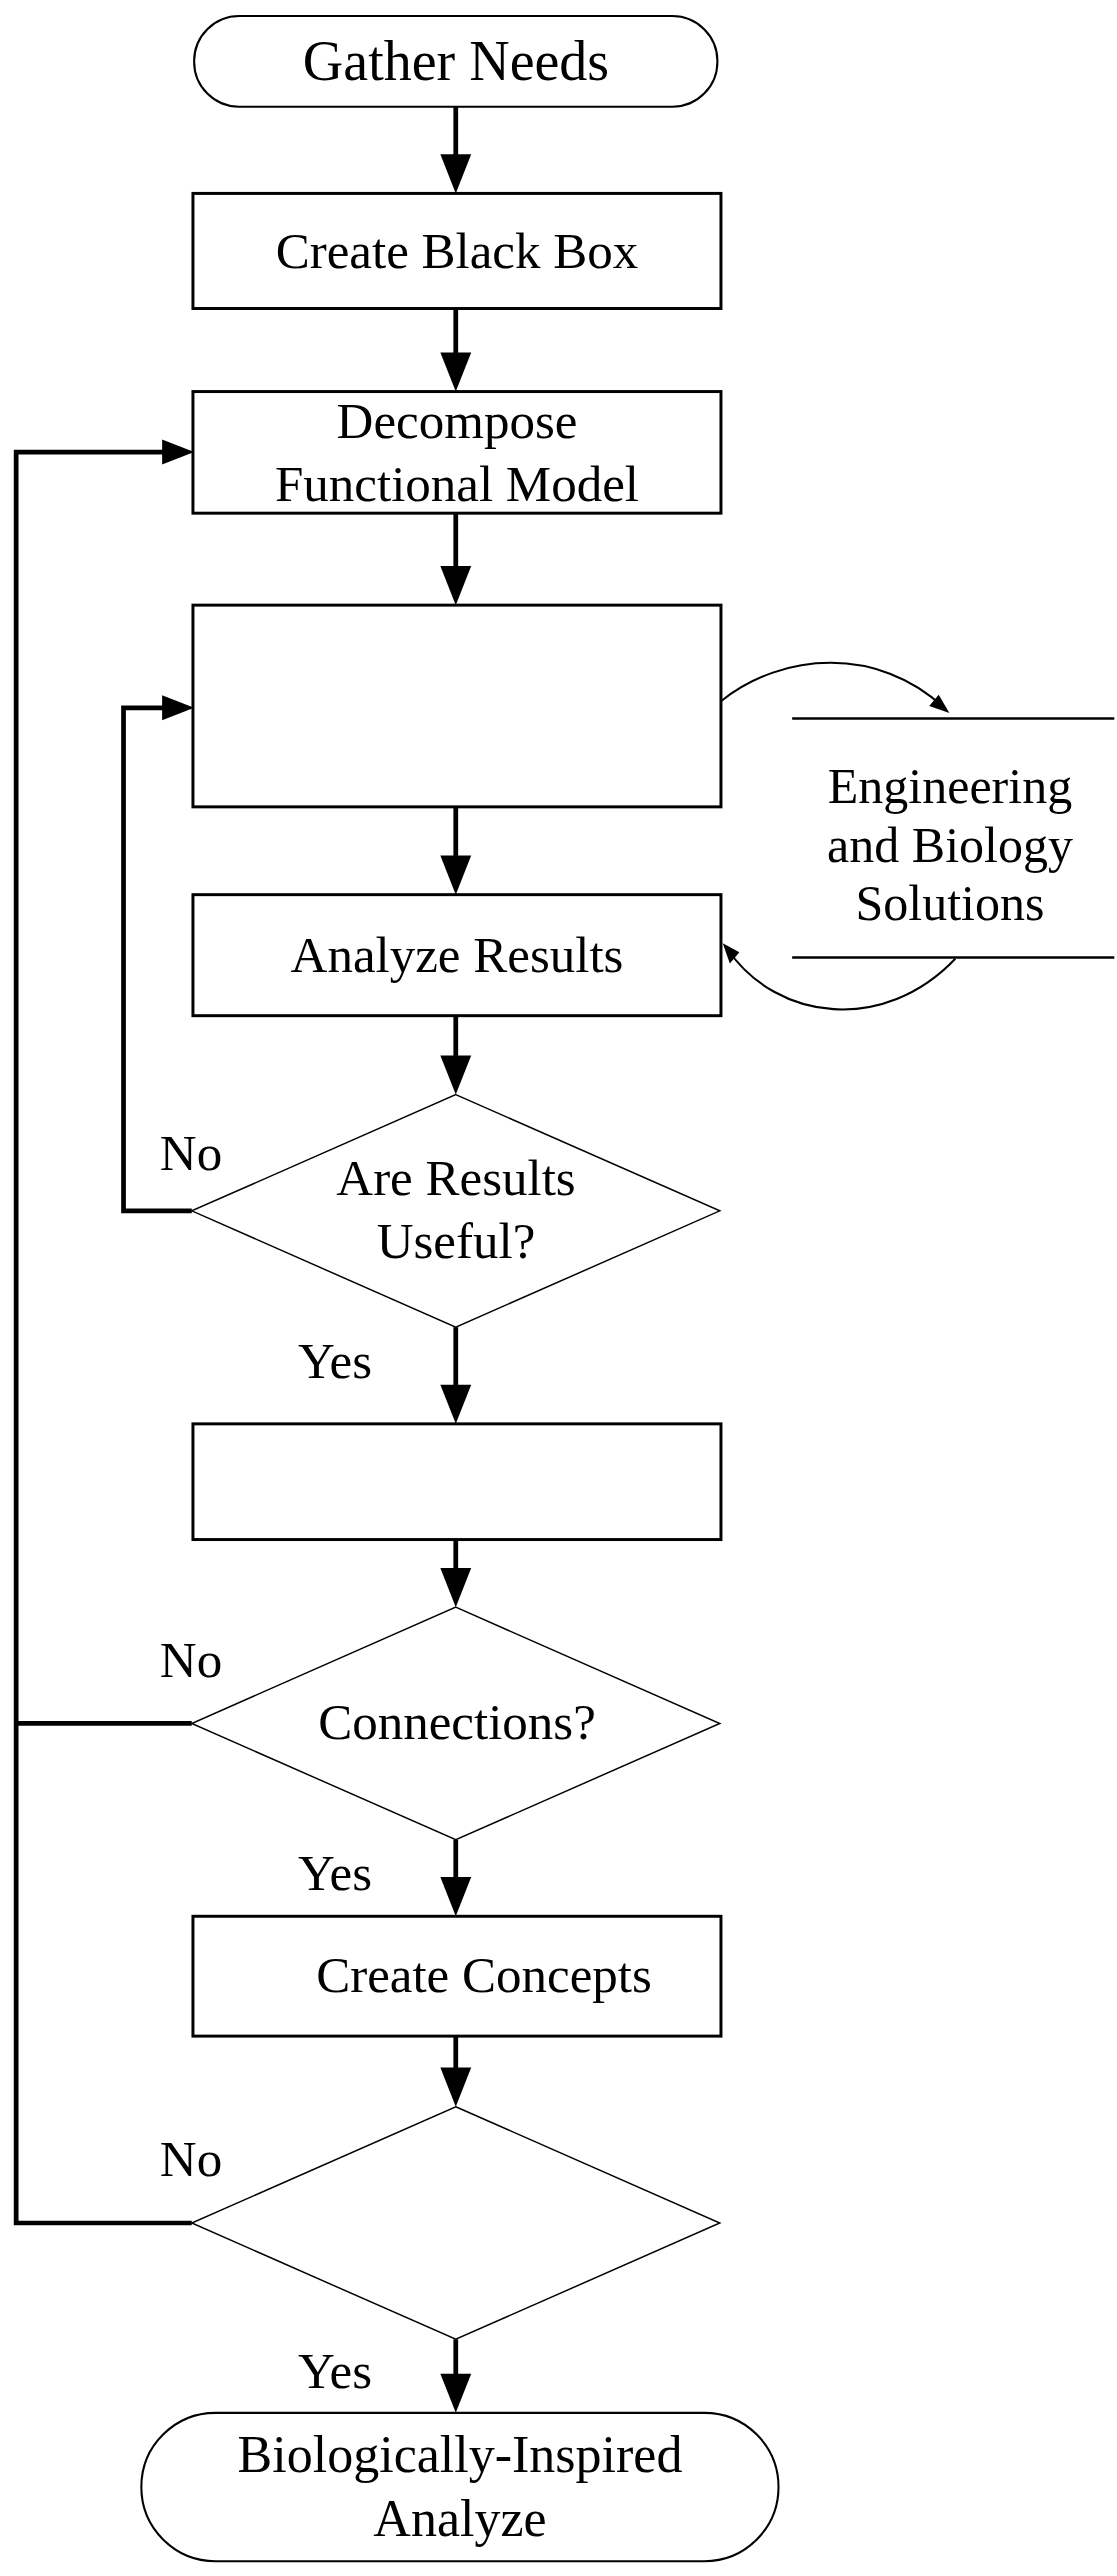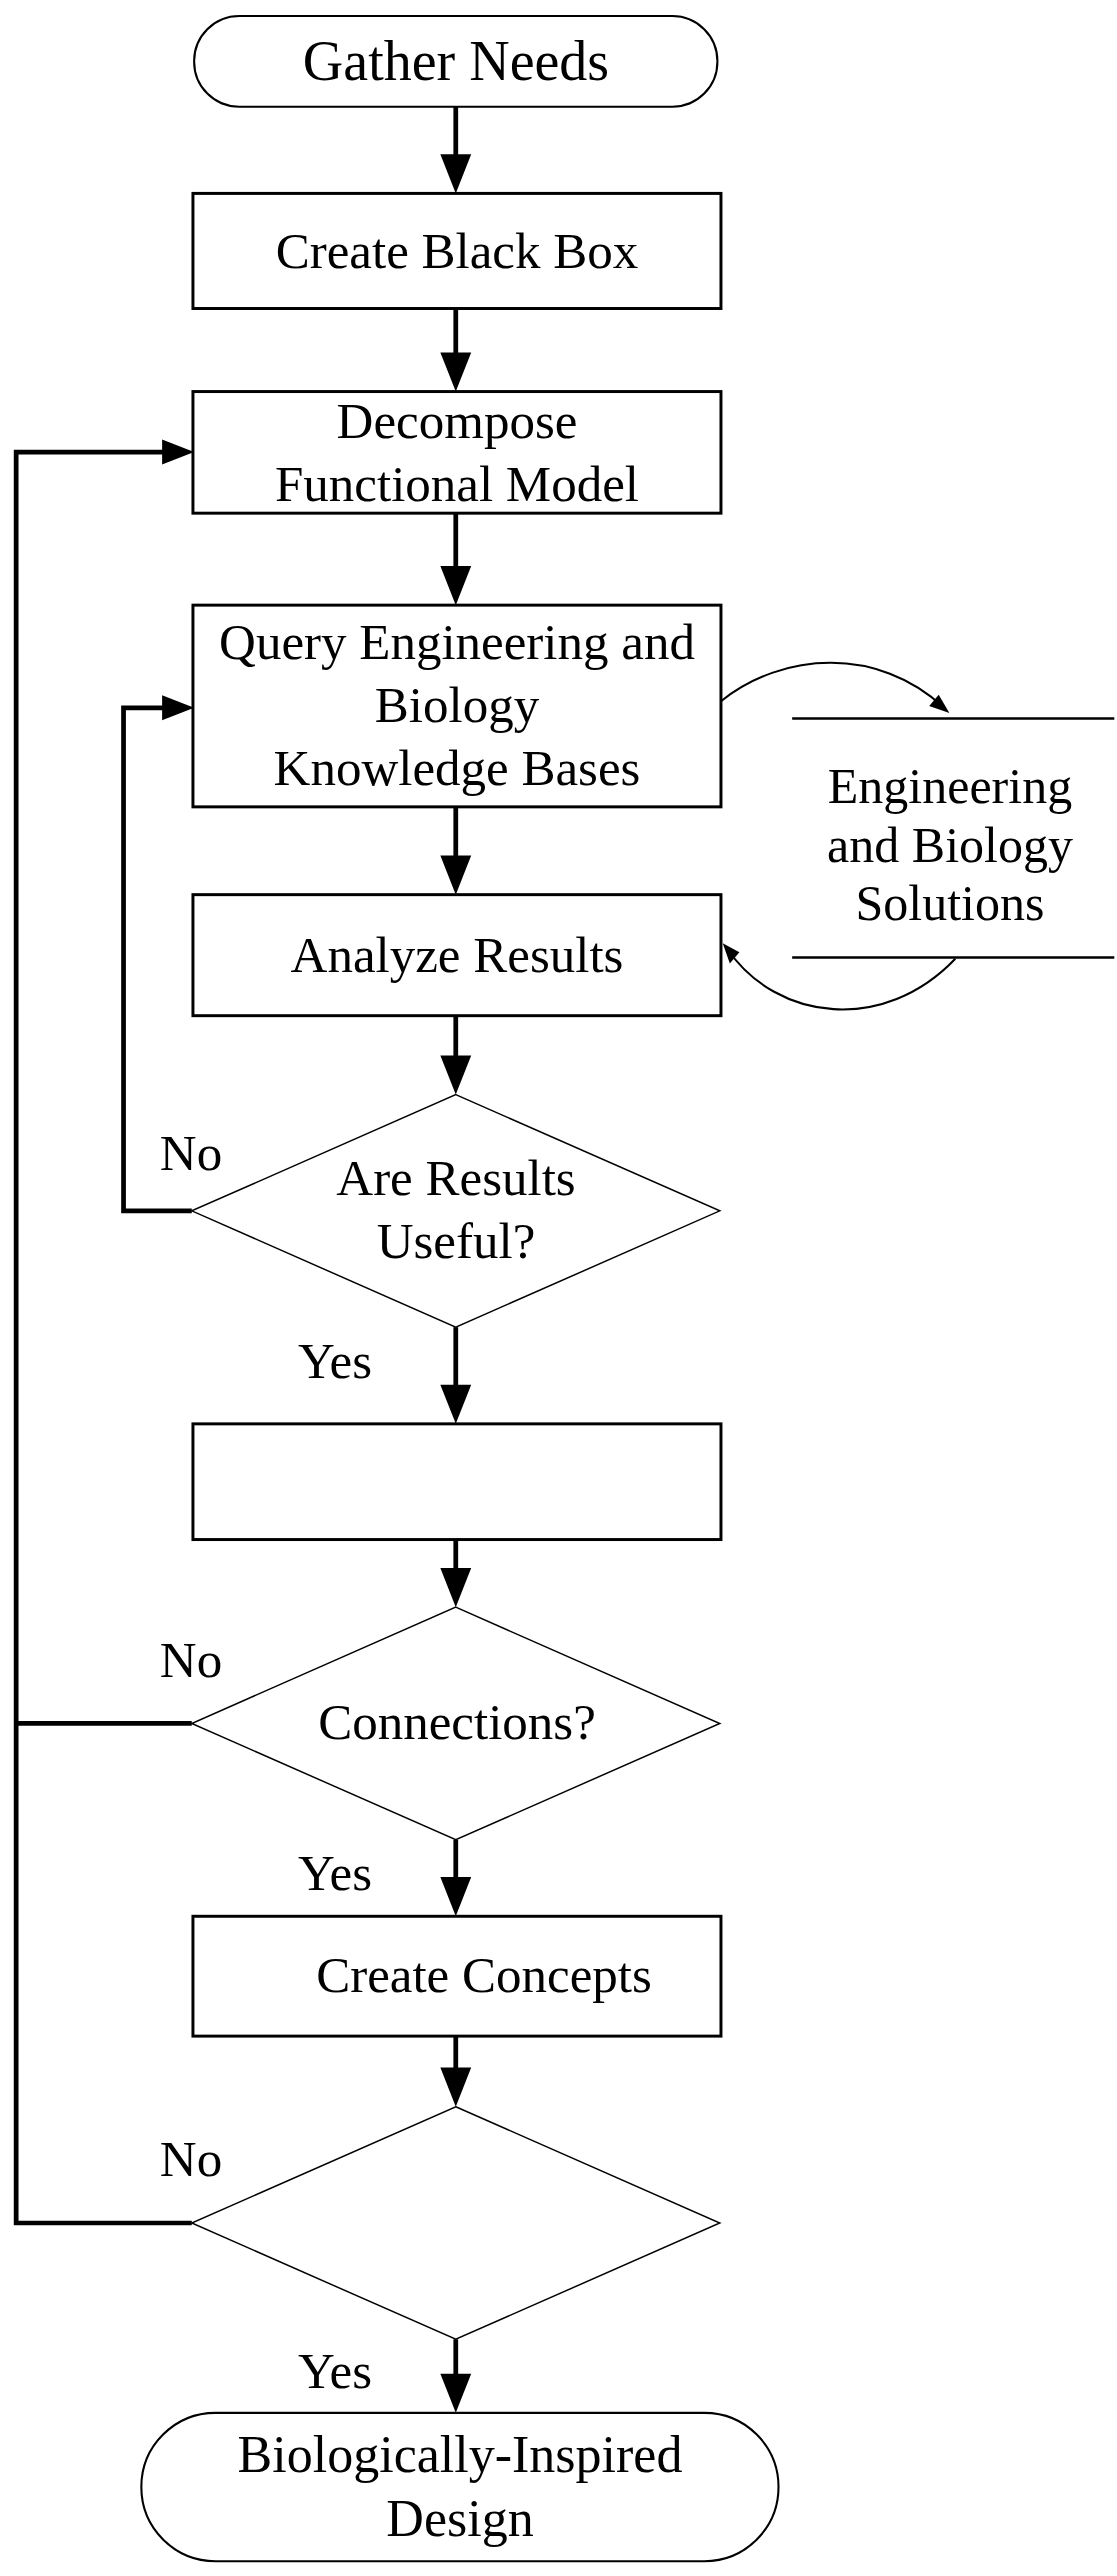--- a/index.html
+++ b/index.html
@@ -103,25 +103,20 @@
 
   <div class="lbl proc-lbl" style="left:457px;top:252px">
     <div>Create Black Box</div>
   </div>
 
   <div class="lbl proc-lbl" style="left:457px;top:453px">
     <div>Decompose</div>
     <div>Functional Model</div>
   </div>
 
-  <div class="lbl proc-lbl" style="left:457px;top:706px">
-    <div>Query Engineering and</div>
-    <div>Biology</div>
-    <div>Knowledge Bases</div>
-  </div>
 
   <div class="lbl proc-lbl" style="left:457px;top:956px">
     <div>Analyze Results</div>
   </div>
 
   <div class="lbl dec-lbl" style="left:456px;top:1210px">
     <div>Are Results</div>
     <div>Useful?</div>
   </div>
 
@@ -130,21 +125,21 @@
     <div>Connections?</div>
   </div>
 
   <div class="lbl proc-lbl" style="left:484px;top:1976px">
     <div>Create Concepts</div>
   </div>
 
 
   <div class="lbl term-lbl" style="left:460px;top:2487px;font-size:52px;">
     <div>Biologically-Inspired</div>
-    <div>Design</div>
+    <div>Analyze</div>
   </div>
 
   <div class="lbl store-lbl" style="left:950px;top:845px">
     <div>Engineering</div>
     <div>and Biology</div>
     <div>Solutions</div>
   </div>
 
   <div class="lbl edge-lbl" style="left:191px;top:1154px">No</div>
   <div class="lbl edge-lbl" style="left:335px;top:1362px">Yes</div>

